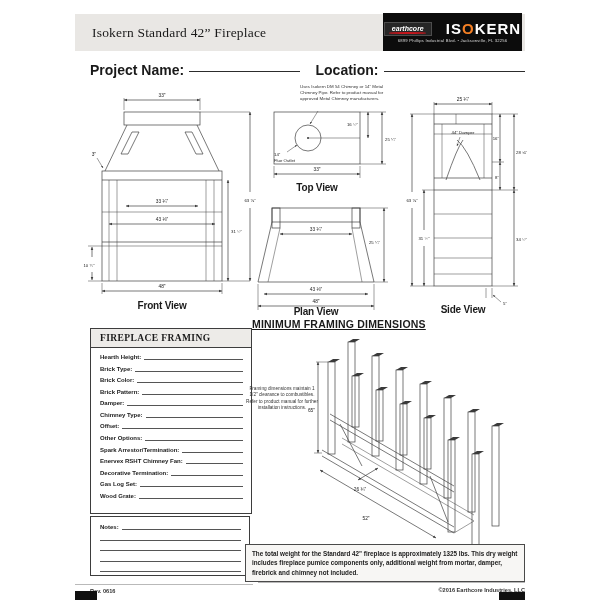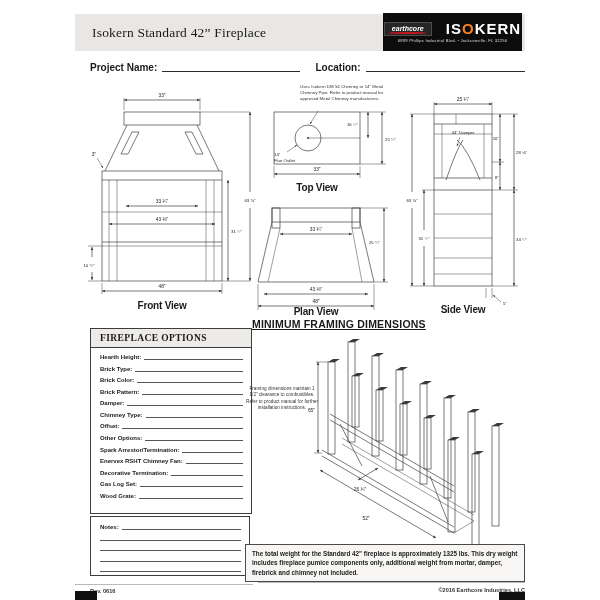--- a/index.html
+++ b/index.html
@@ -16,21 +16,21 @@
   .logo-row{display:flex;align-items:flex-end;gap:14px}
   .ec-badge{background:#262626;border:1px solid #4d4d4d;color:#fff;font-style:italic;
             font-weight:bold;font-size:7px;padding:2px 7px 3px;position:relative;line-height:1}
   .ec-badge::after{content:"";position:absolute;left:10%;bottom:1.5px;width:80%;height:1.5px;
             background:#c4161c;border-radius:50%}
   .iso{font-weight:bold;font-size:15px;color:#fff;letter-spacing:1px;line-height:1}
   .iso .o{color:#f58025}
   .logo-addr{font-size:4.2px;color:#dcdcdc;letter-spacing:.2px}
 
   
-  .proj{left:90px;top:62px;width:435px;display:flex;font-size:10px;font-weight:bold;align-items:flex-start}
+  .proj{left:90px;top:62px;width:435px;display:flex;font-size:14px;font-weight:bold;align-items:flex-start}
   .pg{display:flex;flex:1}
   .pg .blank{flex:1;border-bottom:1px solid #2c2c2c;margin-left:5px;height:9px}
   .pg + .pg{margin-left:16px}
 
   
   svg.dwg{position:absolute;overflow:visible}
   .dwg line,.dwg rect,.dwg path,.dwg polygon,.dwg circle{stroke:#3f3f3f;stroke-width:.7;fill:none}
   .dwg .thin{stroke-width:.5}
   .dwg text{font-family:"Liberation Sans",sans-serif;fill:#1a1a1a;stroke:none}
   .dwg .d{font-size:4.8px}
@@ -239,21 +239,21 @@
   <line x1="114" y1="100" x2="114" y2="196" marker-start="url(#ar)" marker-end="url(#ar)"></line>
   <text x="116" y="151" class="d2">34 ½"</text>
   <line x1="86" y1="198" x2="86" y2="208" class="thin"></line>
     <line x1="92" y1="198" x2="92" y2="208" class="thin"></line>
   <line x1="101" y1="212" x2="93" y2="205" class="thin" marker-end="url(#ar)"></line>
   <text x="103" y="215" class="d2">5"</text>
   <text x="63" y="223" text-anchor="middle" class="cap">Side View</text>
 </svg>
 
 <div class="abs opt-box">
-  <div class="opt-title">FIREPLACE OPTIONS</div>
+  <div class="opt-title">FIREPLACE FRAMING</div>
   <div class="opt-rows">
       <div class="opt-row">
         <span>Hearth Height:</span>
         <span class="opt-line"></span>
       </div>
       <div class="opt-row">
         <span>Brick Type:</span>
         <span class="opt-line"></span>
       </div>
       <div class="opt-row">

